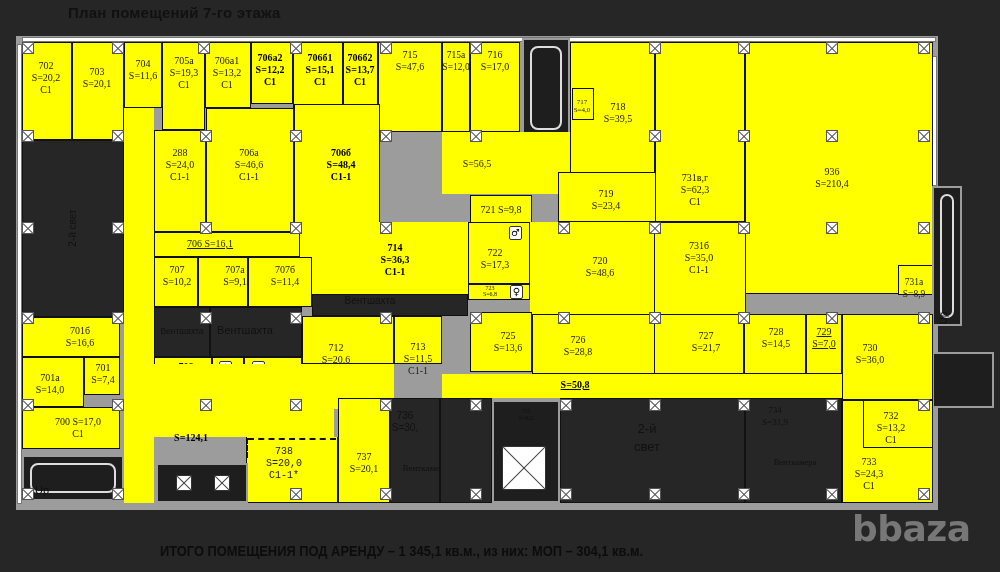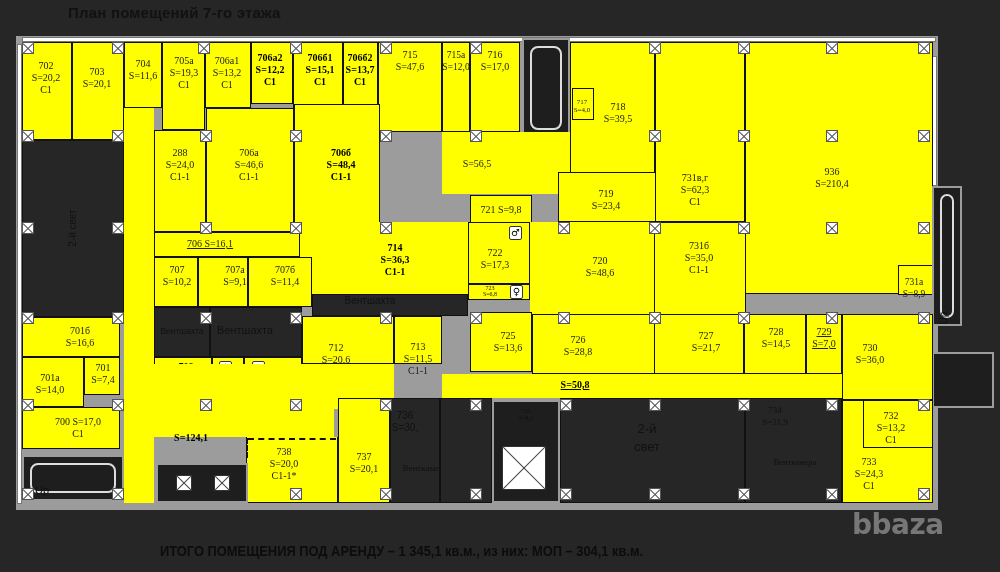--- a/index.html
+++ b/index.html
@@ -1,19 +1,19 @@
 <!DOCTYPE html>
 <html><head>
 <meta charset="utf-8">
 <style>
   html,body{margin:0;padding:0;}
   body{width:1000px;height:572px;background:#262626;position:relative;overflow:hidden;font-family:"Liberation Serif",serif;}
   .title{position:absolute;left:68px;top:4px;font-family:"Liberation Sans",sans-serif;font-weight:bold;font-size:15px;color:#111;letter-spacing:0.2px;}
   .footer{position:absolute;left:160px;top:543px;font-family:"Liberation Sans",sans-serif;font-weight:bold;font-size:14px;color:#0c0c0c;transform:scaleX(0.92);transform-origin:left top;white-space:nowrap;}
-  .brand{position:absolute;left:852px;top:508px;font-family:"DejaVu Sans",sans-serif;font-weight:bold;font-size:28px;color:#777;letter-spacing:-0.5px;}
+  .brand{position:absolute;left:852px;top:508px;font-family:"DejaVu Sans",sans-serif;font-weight:bold;font-size:36px;color:#777;letter-spacing:-0.5px;}
   .plan{position:absolute;left:0;top:0;width:1000px;height:530px;}
   .outer{position:absolute;left:16px;top:36px;width:922px;height:474px;background:#9c9c9c;}
   .r{position:absolute;background:#ffff00;box-sizing:border-box;border:1.5px solid #111;}
   .d{position:absolute;background:#262626;box-sizing:border-box;border:1px solid #111;}
   .lbl{position:absolute;text-align:center;font-size:10px;line-height:12px;color:#222;transform:translate(-50%,0);white-space:nowrap;}
   .lbl.b{font-weight:bold;color:#000;}
   .lbl.w{color:#111;font-family:"Liberation Sans",sans-serif;}
   .col{position:absolute;width:12px;height:12px;background:#fff;border:1px solid #555;box-sizing:border-box;}
   .col::before,.col::after{content:"";position:absolute;left:-2px;top:4.5px;width:14px;height:1px;background:#555;transform:rotate(45deg);}
   .col::after{transform:rotate(-45deg);}
@@ -212,21 +212,21 @@
   <div class="r" style="left:442px;top:374px;width:400px;height:24px;border:none;"></div>
   <div class="lbl b" style="left:575px;top:379px;text-decoration:underline;">S=50,8</div>
 
   <div class="r" style="left:154px;top:409px;width:180px;height:28px;border:none;"></div>
   <div class="r" style="left:124px;top:364px;width:270px;height:45px;border:none;"></div>
   <div class="lbl b" style="left:191px;top:432px;">S=124,1</div>
 
   <div class="r" style="left:246px;top:437px;width:92px;height:66px;border-top:none;"></div>
   <div class="dash" style="left:248px;top:438px;width:88px;"></div>
   <div class="dashv" style="left:246px;top:438px;height:20px;"></div>
-  <div class="lbl" style="left:284px;top:446px;"><span>738</span><br><span>S=20,0</span><br><span>C1-1*</span></div>
+  <div class="lbl" style="left:284px;top:446px;font-family:Liberation Mono, monospace;"><span>738</span><br><span>S=20,0</span><br><span>C1-1*</span></div>
 
   <div class="r" style="left:338px;top:398px;width:52px;height:105px;"></div>
   <div class="lbl" style="left:364px;top:451px;"><span>737</span><br><span>S=20,1</span></div>
 
   <div class="stair" style="left:156px;top:463px;width:92px;height:40px;"></div>
   <div class="lift" style="left:176px;top:475px;width:16px;height:16px;"></div>
   <div class="lift" style="left:214px;top:475px;width:16px;height:16px;"></div>
 
   <div class="d" style="left:390px;top:398px;width:50px;height:105px;"></div>
   <div class="lbl w" style="left:405px;top:410px;"><span>736</span><br><span>S=30,</span></div>

